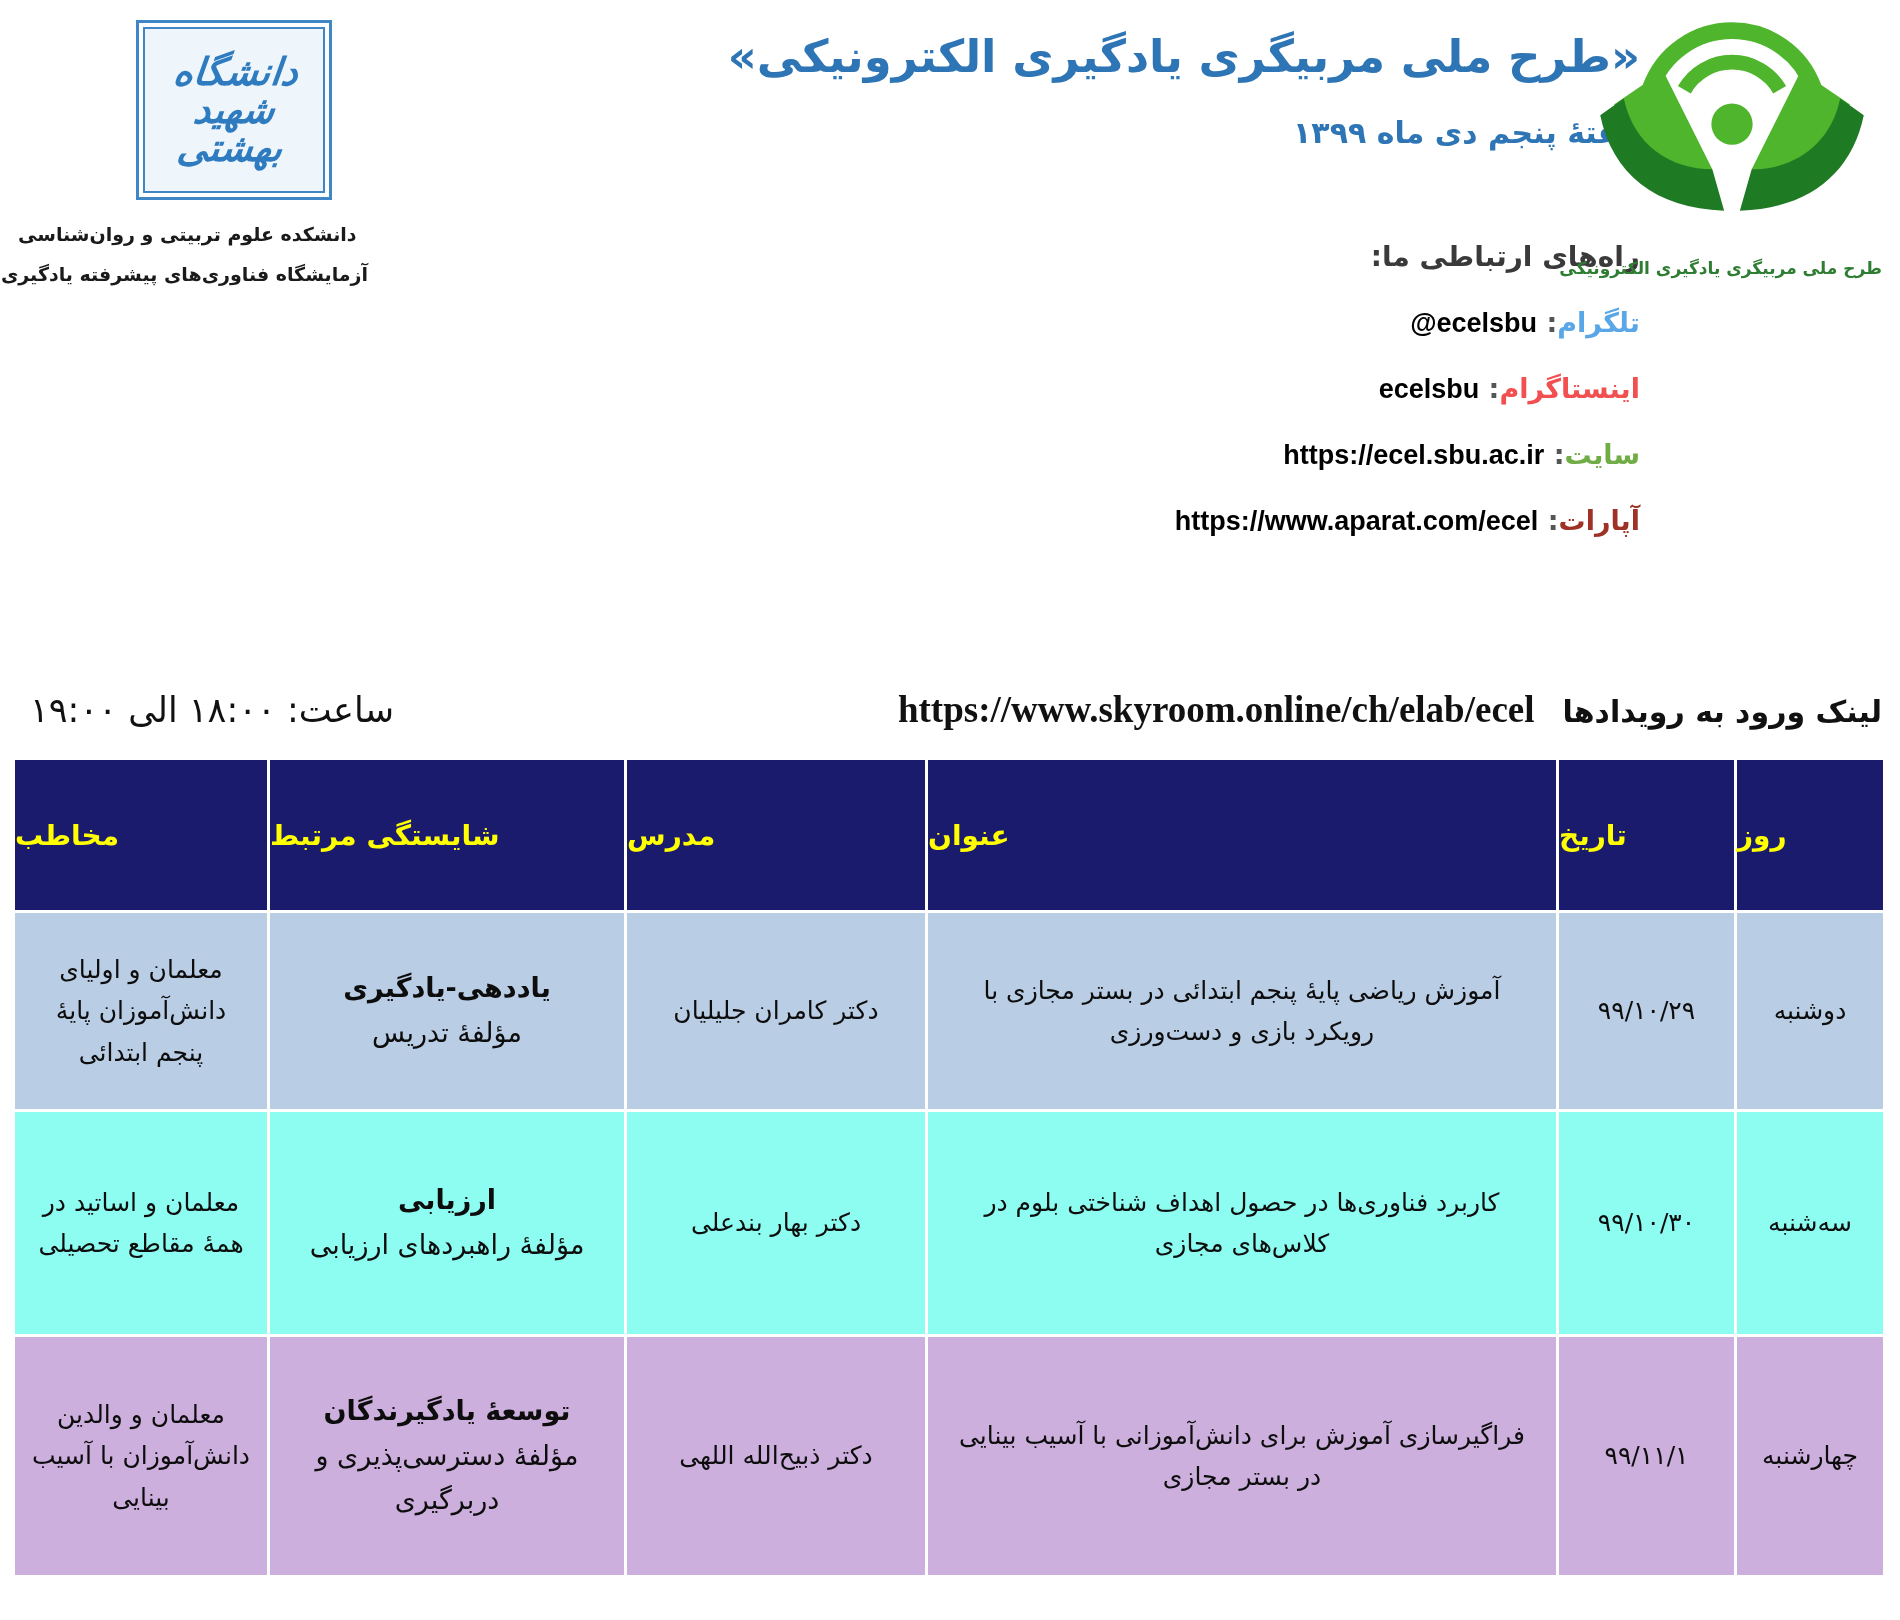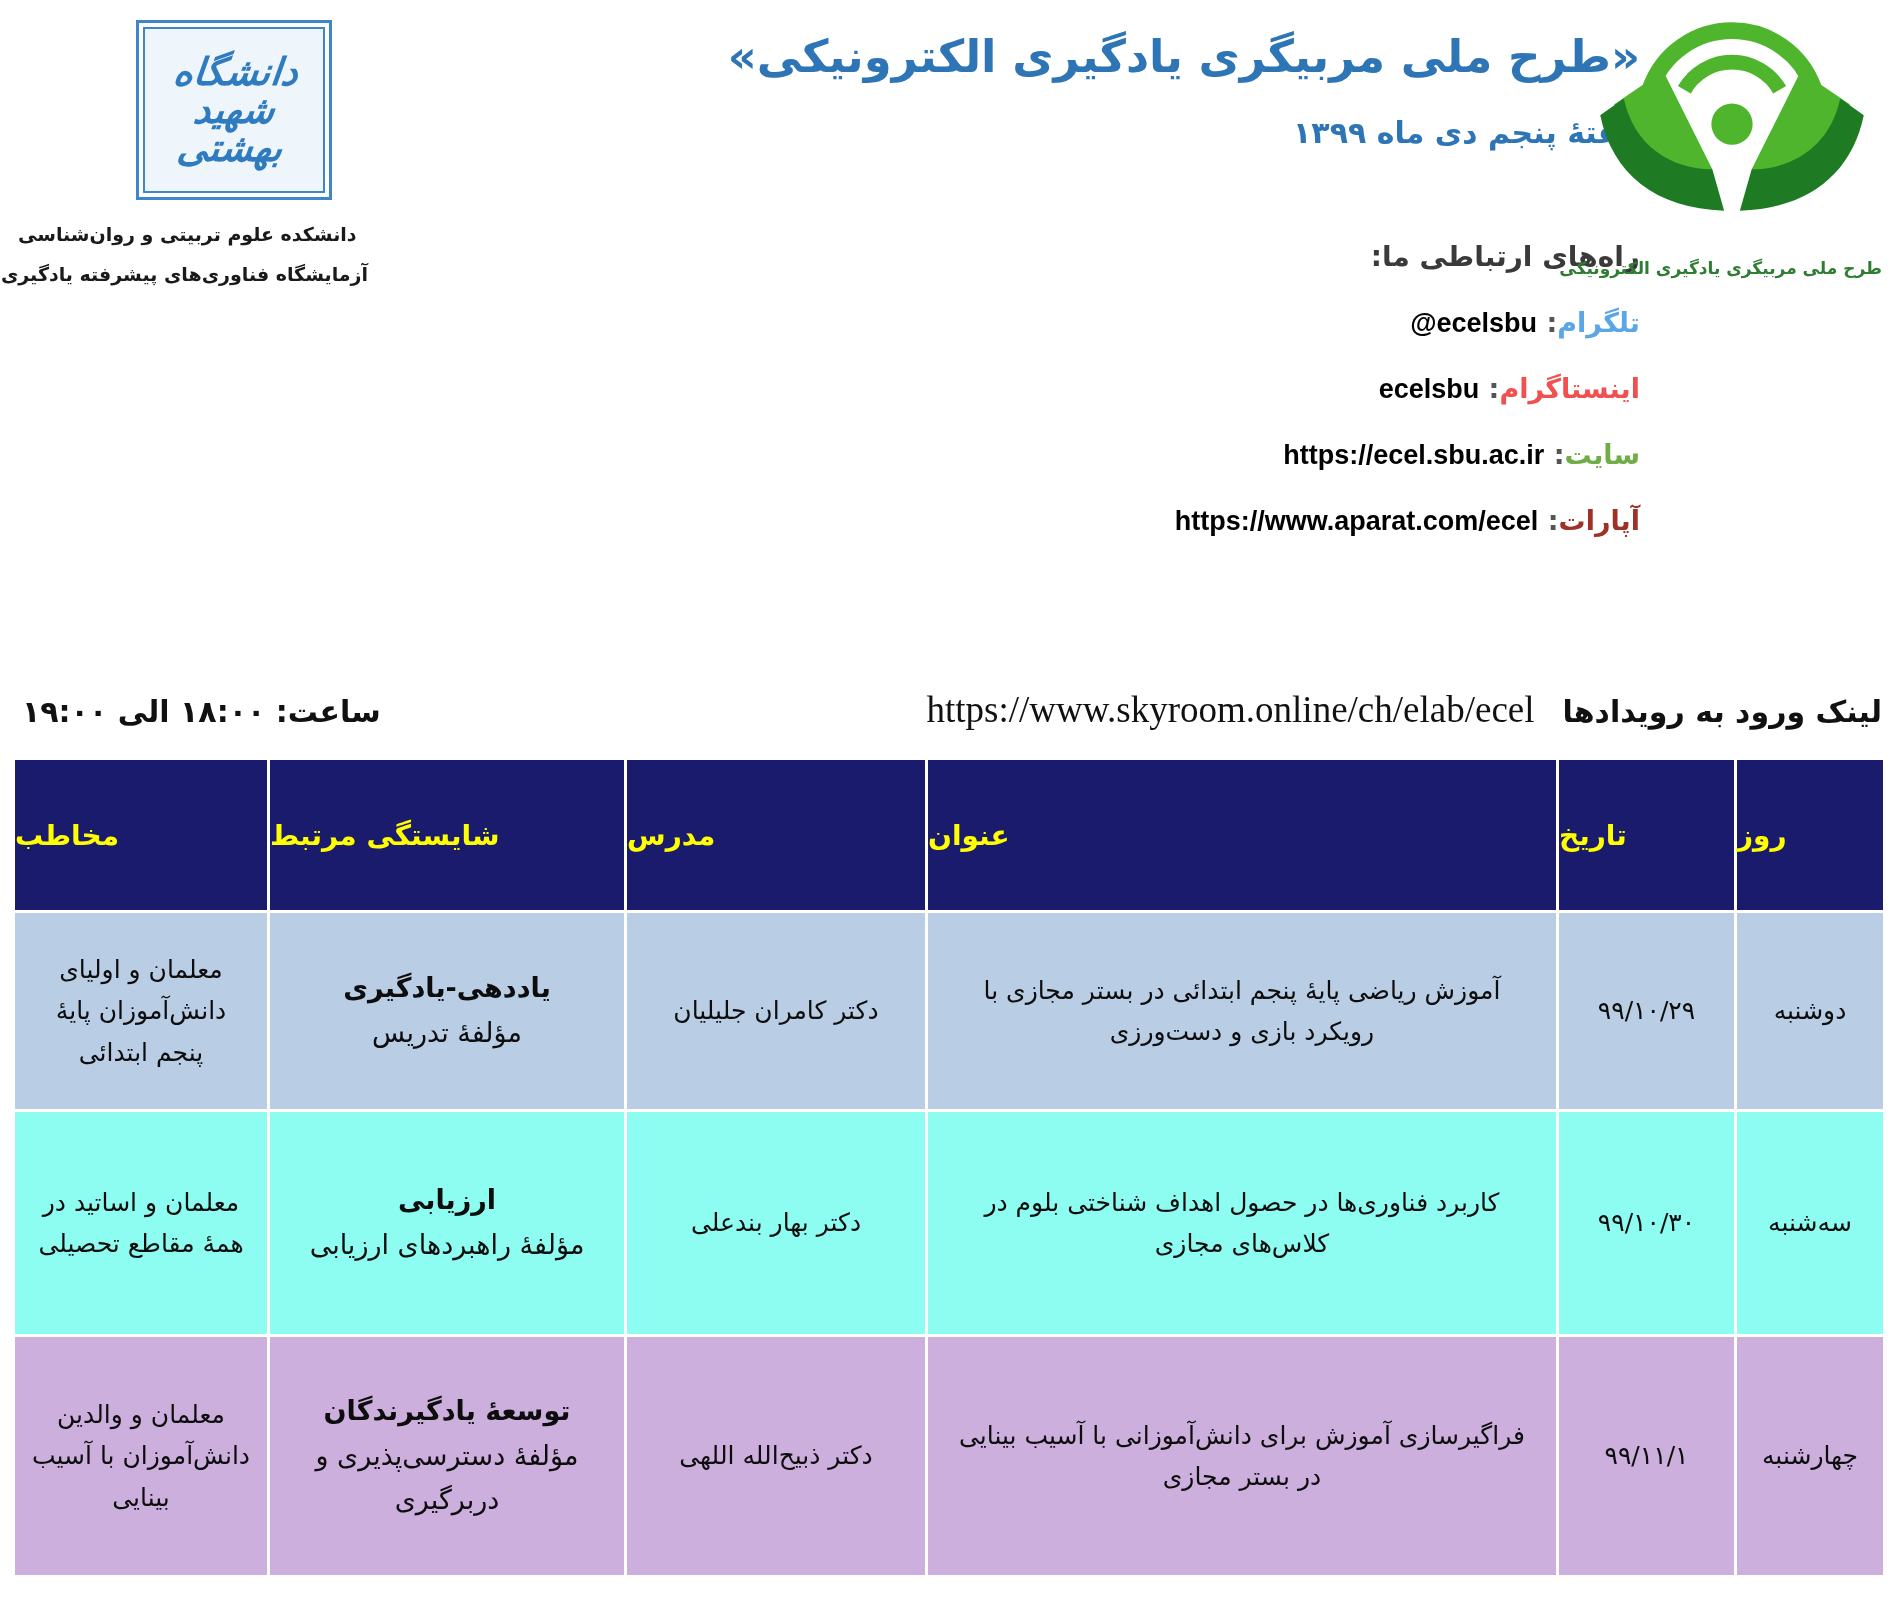--- a/index.html
+++ b/index.html
@@ -51,25 +51,25 @@
   .prog-caption { margin-top: 4px; font-size: 17px; font-weight: bold; color: #2e7d32; white-space: nowrap; }
 
   
   .link-row {
     position: absolute; top: 688px; right: 18px; left: 18px;
     display: flex; flex-direction: row; align-items: baseline;
   }
   .link-label { font-size: 30px; font-weight: bold; white-space: nowrap; }
   .link-url {
     font-family: "Liberation Serif", serif; direction: ltr;
-    font-size: 37px; font-weight: normal; white-space: nowrap;
+    font-size: 37px; font-weight: bold; white-space: nowrap;
     margin-right: 28px;
     margin-left: 16px;
   }
-  .time-text { margin-right: auto; margin-left: 4px; font-size: 30px; font-weight: bold; white-space: nowrap; }
+  .time-text { margin-right: auto; margin-left: 12px; font-size: 35px; font-weight: normal; white-space: nowrap; }
 
   
   .sched {
     position: absolute; top: 757px; right: 14px;
     width: 1868px;
     border-collapse: separate; border-spacing: 3px;
     table-layout: fixed;
     direction: rtl;
   }
   .sched th {

